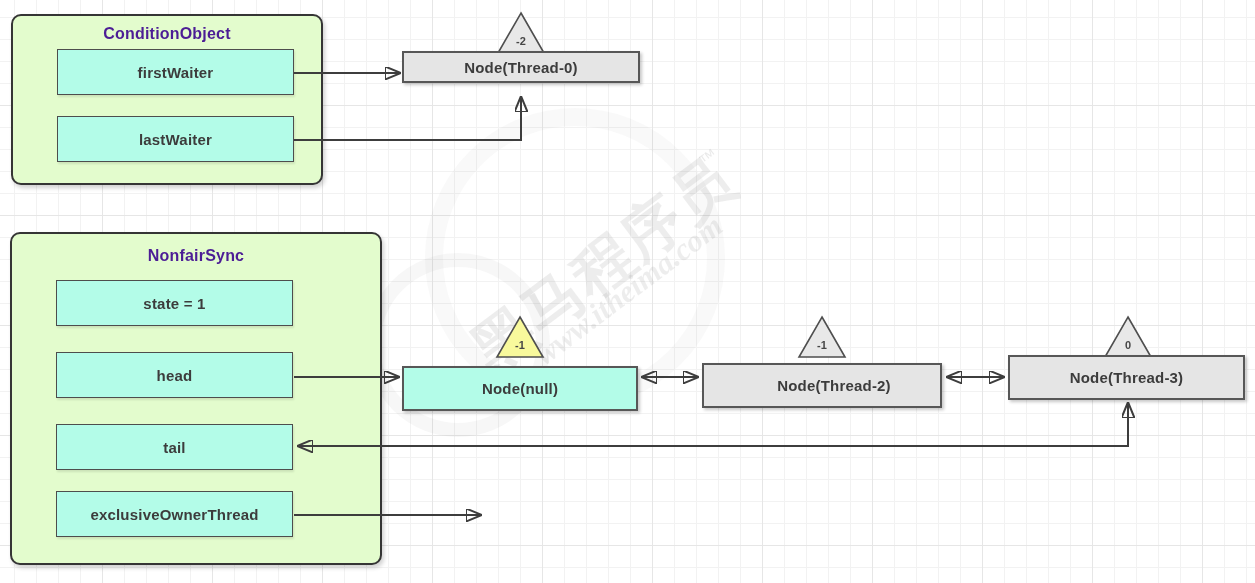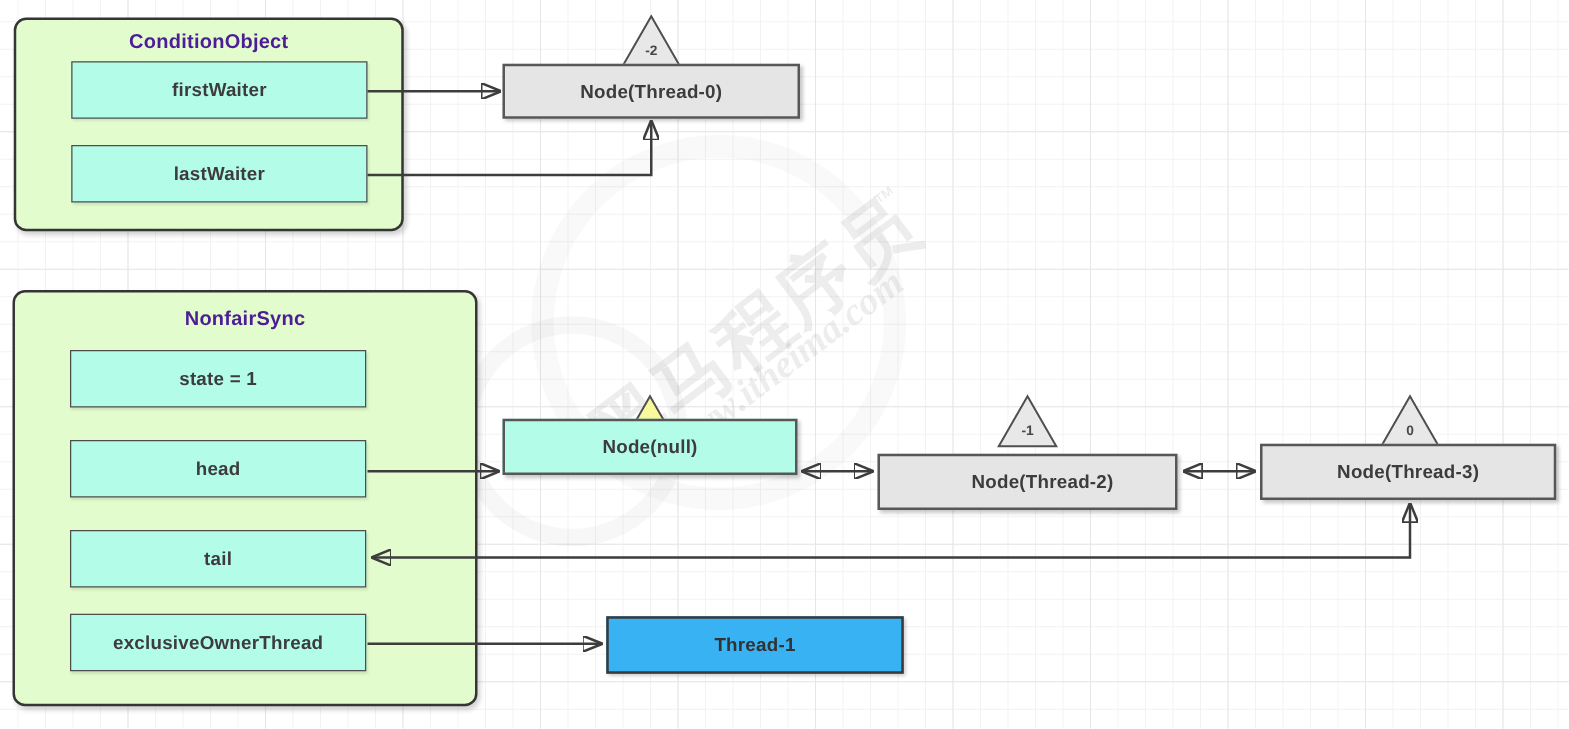--- a/index.html
+++ b/index.html
@@ -138,26 +138,25 @@
       </svg>
     <span class="tri-label">-1</span>
   </div>
   <div class="tri" style="left:1102px; top:314px;">
     <svg width="52" height="46">
         <polygon points="26,3 49,43 3,43"></polygon>
       </svg>
     <span class="tri-label">0</span>
   </div>
 
-  <div class="node" style="left:402px; top:51px; width:238px; height:44px;">Node(Thread-0)</div>
-  <div class="node mint" style="left:402px; top:335px; width:236px; height:45px;">Node(null)</div>
+  <div class="node" style="left:402px; top:51px; width:238px; height:32px;">Node(Thread-0)</div>
+  <div class="node mint" style="left:402px; top:366px; width:236px; height:45px;">Node(null)</div>
   <div class="node" style="left:702px; top:363px; width:240px; height:45px;padding-left:24px;">Node(Thread-2)</div>
   <div class="node" style="left:1008px; top:355px; width:237px; height:45px;">Node(Thread-3)</div>
 
-  <div class="thread" style="left:485px; top:493px; width:238px; height:46px;">Thread-1</div>
 
   <svg class="overlay" width="1255" height="583">
     <defs>
       <marker id="ah" viewBox="0 0 16 13" markerWidth="16" markerHeight="13" refX="15" refY="6.5" orient="auto-start-reverse" markerUnits="userSpaceOnUse">
         <path d="M0,0 L16,6.5 L0,13 Z" fill="#333333" stroke="none"></path>
       </marker>
     </defs>
     <path d="M294,73 H400" marker-end="url(#ah)"></path>
     <path d="M294,140 H521 V97" marker-end="url(#ah)"></path>
     <path d="M294,377 H399" marker-end="url(#ah)"></path>

